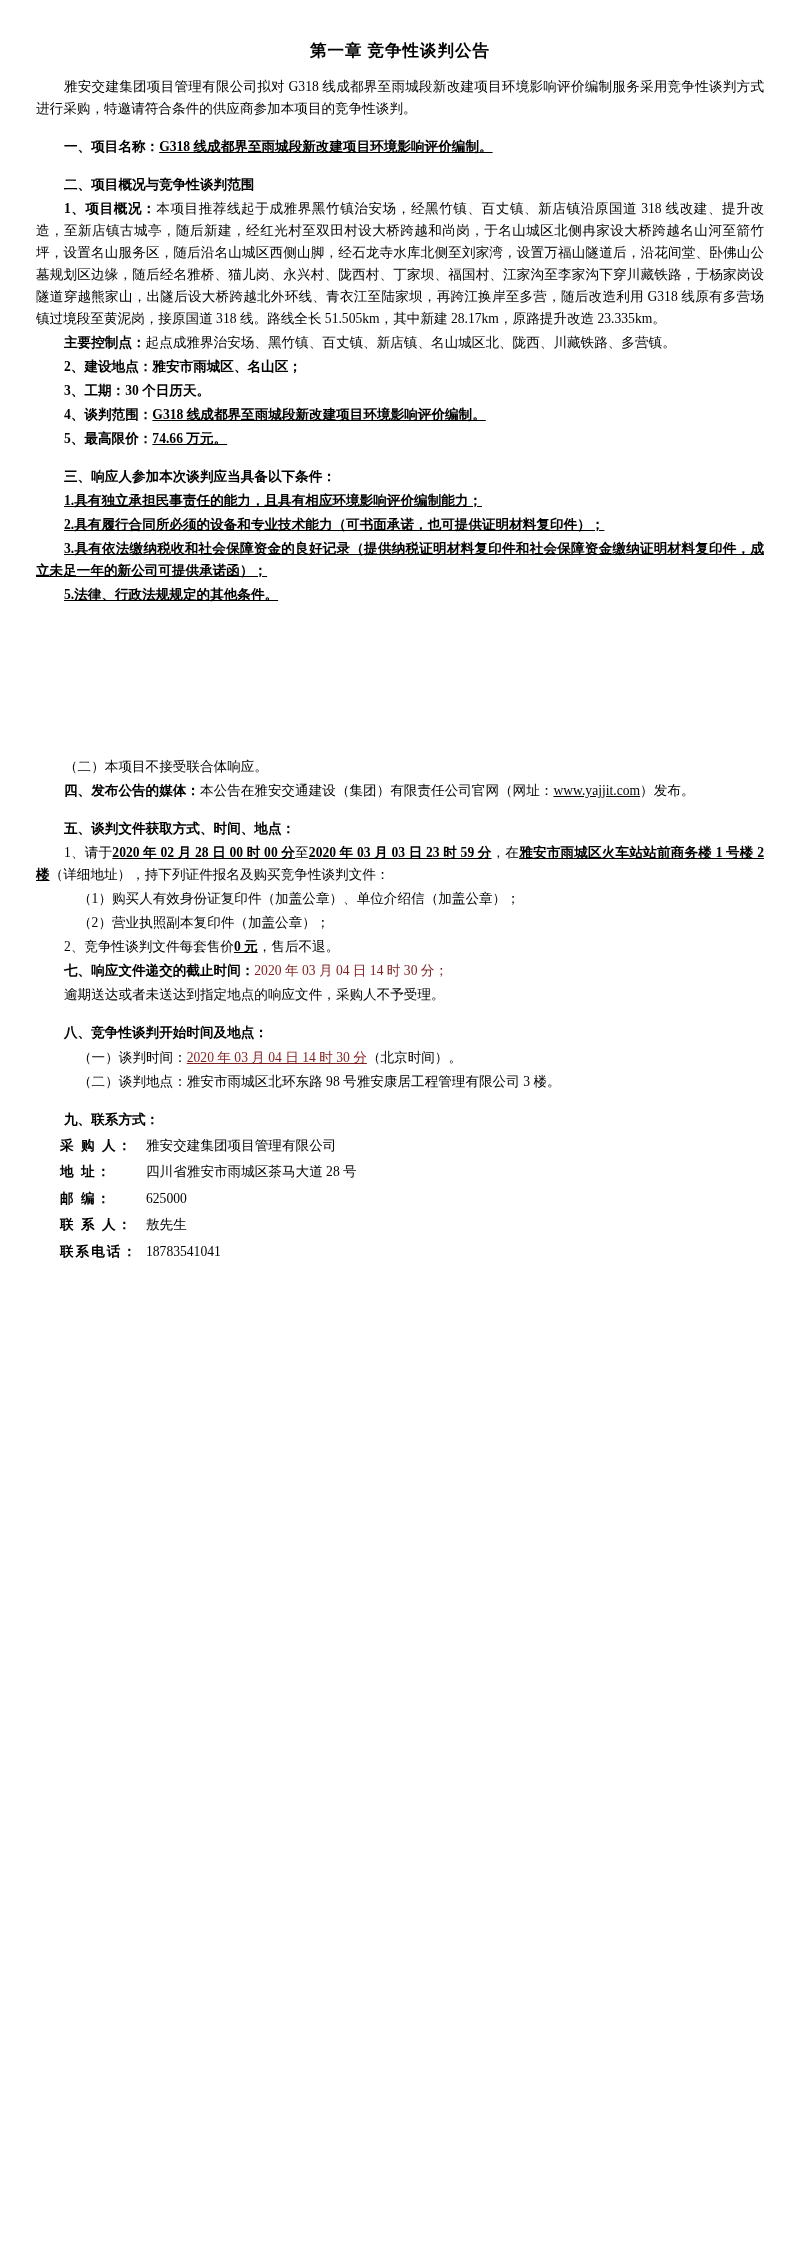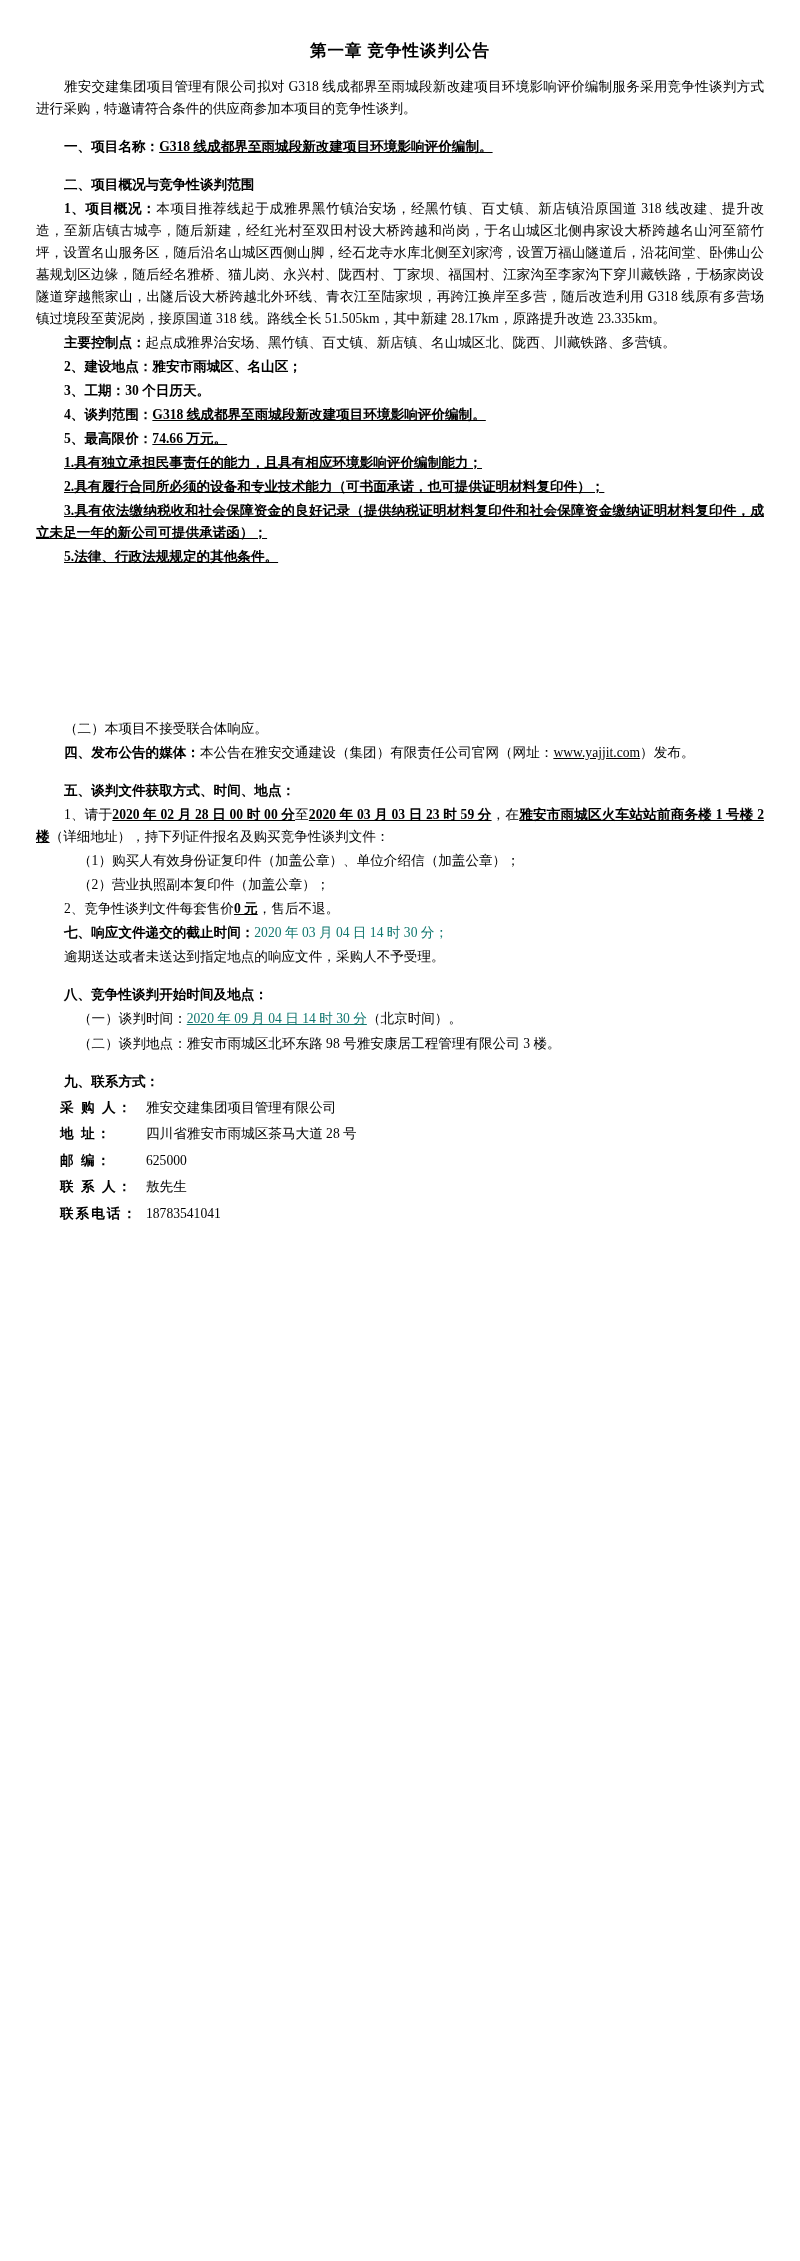--- a/index.html
+++ b/index.html
@@ -35,21 +35,21 @@
   p {
     margin: 0 0 2px 0;
     font-size: 13.6px;
     line-height: 1.62;
     text-align: justify;
     text-justify: inter-ideograph;
   }
   .ind3 { text-indent: 42px; }
   .bold { font-weight: bold; }
   .u { text-decoration: underline; }
-  .red { color: #0f766e; }
+  .red { color: #7f1d1d; }
   .sec {
     font-weight: bold;
     text-indent: 28px;
     margin-top: 16px;
   }
   .item {
     text-indent: 28px;
   }
   .body-block {
     text-indent: 28px;
@@ -142,20 +142,21 @@
     <p class="item bold">3、工期：30 个日历天。</p>
 
     <p class="item">
       <span class="bold">4、谈判范围：</span><span class="bold u">G318 线成都界至雨城段新改建项目环境影响评价编制。</span>
     </p>
 
     <p class="item">
       <span class="bold">5、最高限价：</span><span class="bold u">74.66 万元。</span>
     </p>
 
+    <p class="sec">三、响应人参加本次谈判应当具备以下条件：</p>
 
     <p class="body-block bold u">1.具有独立承担民事责任的能力，且具有相应环境影响评价编制能力；</p>
     <p class="body-block bold u">2.具有履行合同所必须的设备和专业技术能力（可书面承诺，也可提供证明材料复印件）；</p>
     <p class="body-block bold u">3.具有依法缴纳税收和社会保障资金的良好记录（提供纳税证明材料复印件和社会保障资金缴纳证明材料复印件，成立未足一年的新公司可提供承诺函）；</p>
     <p class="body-block bold u">5.法律、行政法规规定的其他条件。</p>
 
     <div class="gap-lg"></div>
 
     <p class="body-block">（二）本项目不接受联合体响应。</p>
 
@@ -178,21 +179,21 @@
 
 
     <p class="body-block">
       <span class="bold">七、响应文件递交的截止时间：</span><span class="red">2020 年 03 月 04 日 14 时 30 分；</span>
     </p>
     <p class="body-block">逾期送达或者未送达到指定地点的响应文件，采购人不予受理。</p>
 
     <p class="sec">八、竞争性谈判开始时间及地点：</p>
 
     <p class="ind3">
-      <span>（一）谈判时间：</span><span class="red u">2020 年 09 月 04 日 14 时 30 分</span><span>（北京时间）。</span>
+      <span>（一）谈判时间：</span><span class="red u">2020 年 03 月 04 日 14 时 30 分</span><span>（北京时间）。</span>
     </p>
     <p class="ind3">（二）谈判地点：雅安市雨城区北环东路 98 号雅安康居工程管理有限公司 3 楼。</p>
 
     <p class="sec">九、联系方式：</p>
 
     <div class="contact-row">
       <span class="contact-label">采 购 人：</span>
       <span class="contact-val">雅安交建集团项目管理有限公司</span>
     </div>
     <div class="contact-row">

